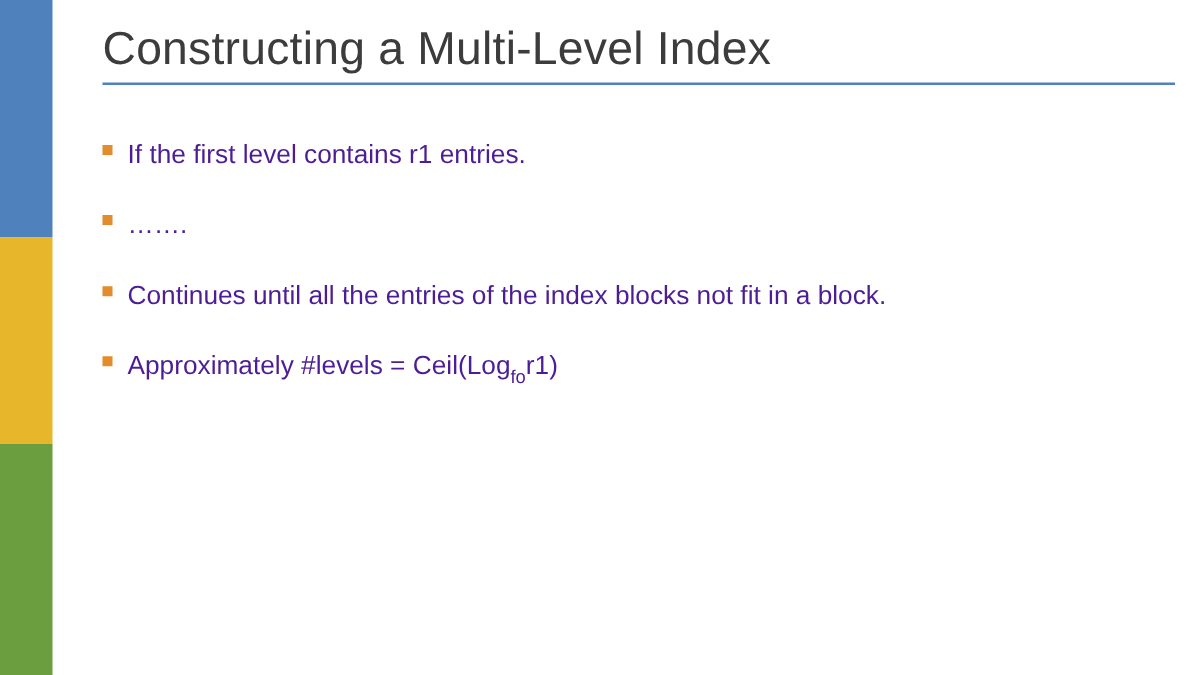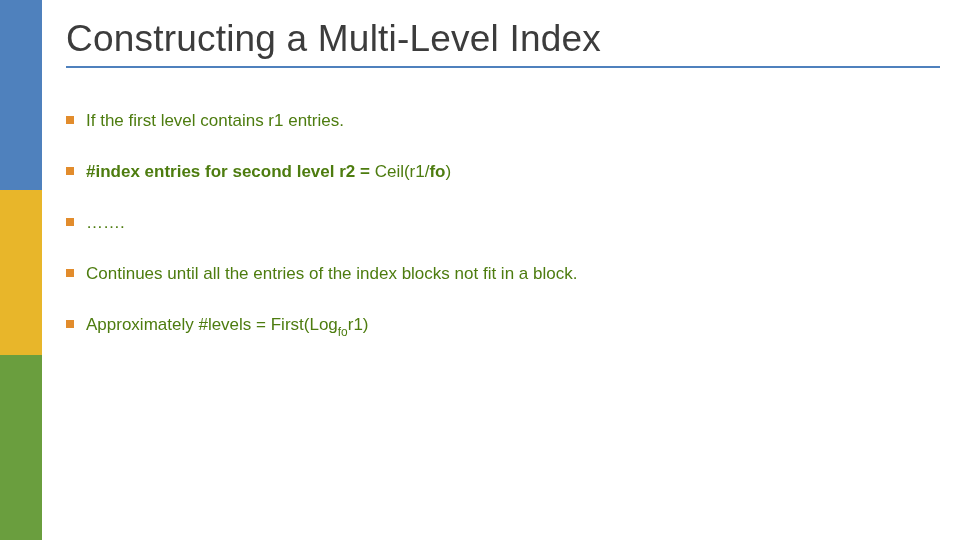--- a/index.html
+++ b/index.html
@@ -17,21 +17,21 @@
     left: 0;
     top: 0;
     width: 42px;
     height: 540px;
   }
   .sidebar .seg1 { background: #4f81bd; width: 100%; height: 190px; }
   .sidebar .seg2 { background: #e8b62a; width: 100%; height: 165px; }
   .sidebar .seg3 { background: #6a9e3e; width: 100%; height: 185px; }
   .content {
     position: absolute;
-    left: 66px;
+    left: 82px;
     top: 18px;
     right: 20px;
   }
   h1 {
     margin: 0 0 6px 0;
     font-size: 37px;
     font-weight: 400;
     color: #3c3c3c;
     letter-spacing: 0.2px;
   }
@@ -43,23 +43,23 @@
   }
   ul.bullets {
     list-style: none;
     padding: 0;
     margin: 0;
   }
   ul.bullets li {
     position: relative;
     padding-left: 20px;
     margin-bottom: 28px;
-    font-size: 17px;
+    font-size: 21px;
     line-height: 1.35;
-    color: #4d7c0f;
+    color: #4c1d95;
   }
   ul.bullets li::before {
     content: "";
     position: absolute;
     left: 0;
     top: 6px;
     width: 8px;
     height: 8px;
     background: #e28c2c;
   }
@@ -79,31 +79,28 @@
   <h1>Constructing a Multi-Level Index</h1>
   <div class="hr"></div>
   <ul class="bullets">
 
     <li>
       <span>If the first level contains r1 entries.</span>
     </li>
 
 
 
-    <li>
-      <span class="bold">#index entries for second level r2 = </span><span>Ceil(r1/</span><span class="bold">fo</span><span>)</span>
-    </li>
 
 
     <li>
       <span>…….</span>
     </li>
 
     <li>
       <span>Continues until all the entries of the index blocks not fit in a block.</span>
     </li>
 
     <li>
-      <span>Approximately #levels = First(Log</span><span class="sub">fo</span><span>r1)</span>
+      <span>Approximately #levels = Ceil(Log</span><span class="sub">fo</span><span>r1)</span>
     </li>
 
   </ul>
 </div>
 
 </body></html>

